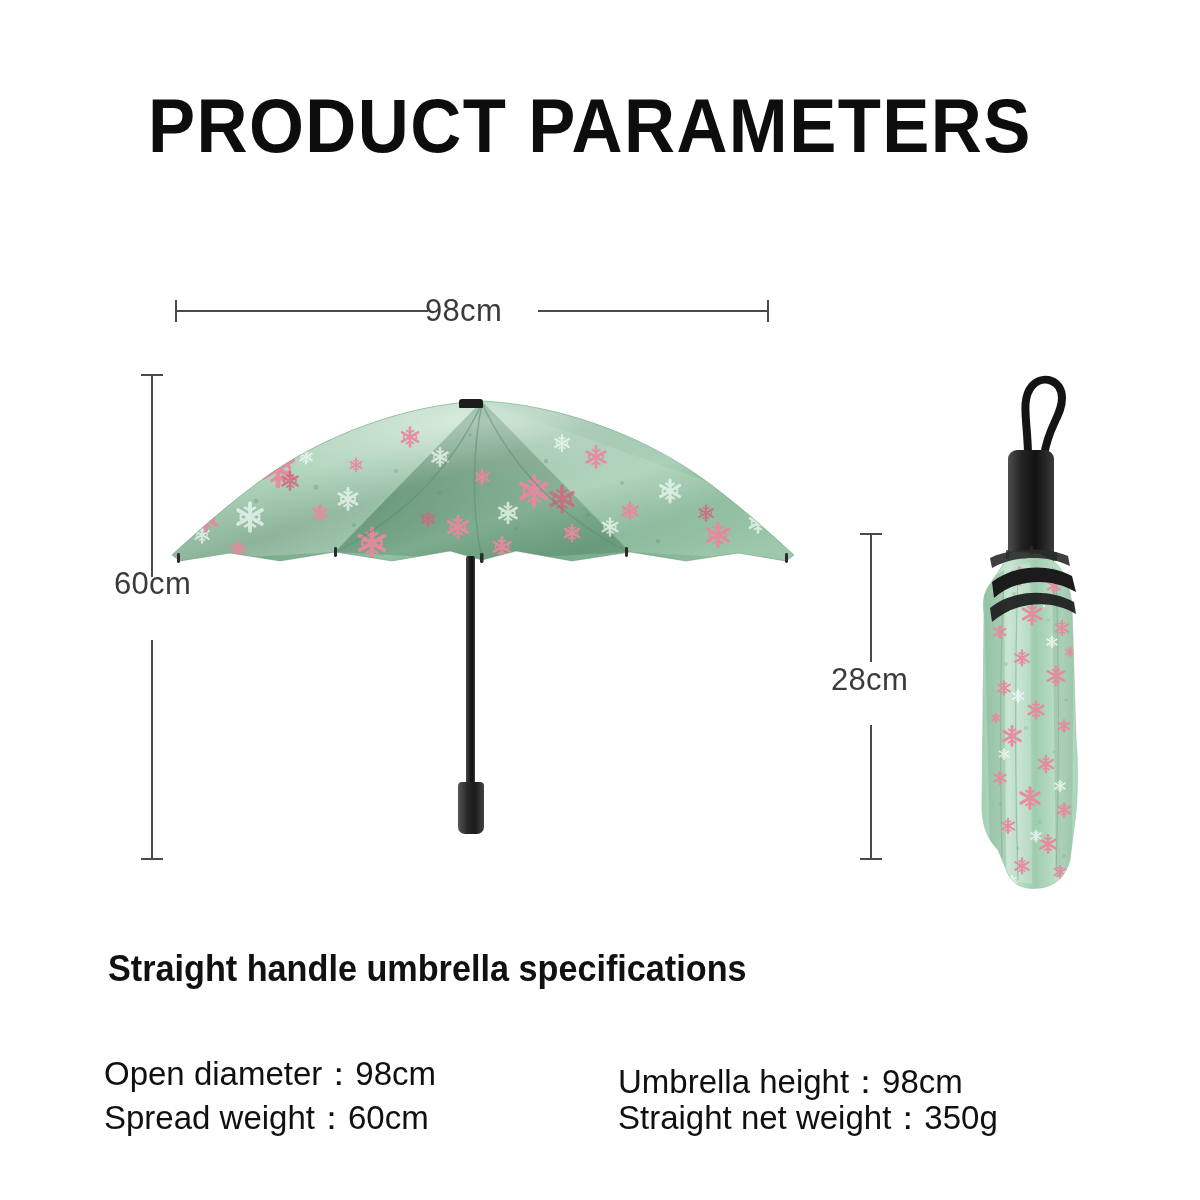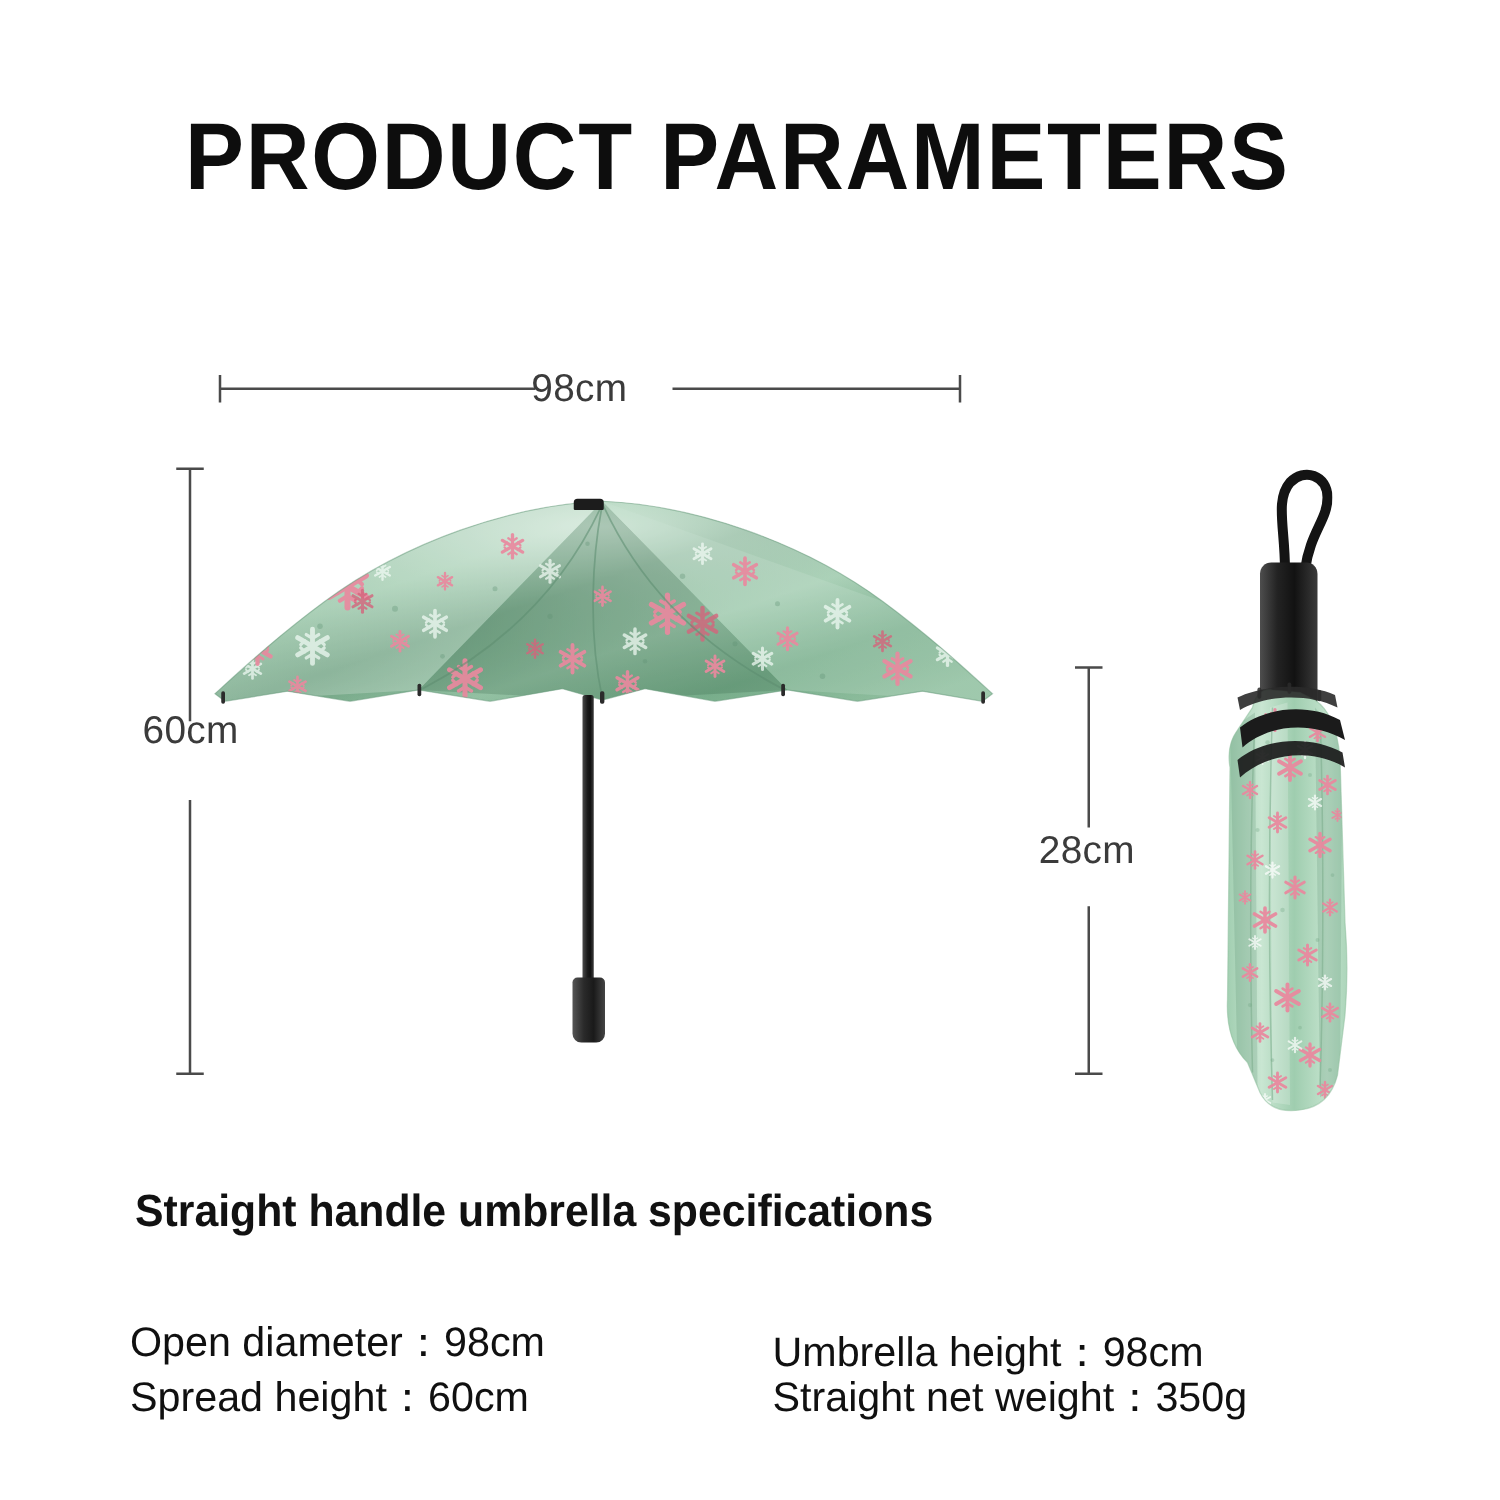--- a/index.html
+++ b/index.html
@@ -453,15 +453,15 @@
     <rect x="94" y="182" width="3" height="9" rx="1.4"></rect>
   </g>
 </svg>
 
 <div id="spec-heading">Straight handle umbrella specifications</div>
 
 <div class="spec-cell" id="spec-r0c0">Open diameter：98cm</div>
 
 <div class="spec-cell" id="spec-r0c1">Umbrella height：98cm</div>
 
-<div class="spec-cell" id="spec-r1c0">Spread height：60cm</div>
+<div class="spec-cell" id="spec-r1c0">Spread weight：60cm</div>
 
 <div class="spec-cell" id="spec-r1c1">Straight net weight：350g</div>
 
 </body></html>

